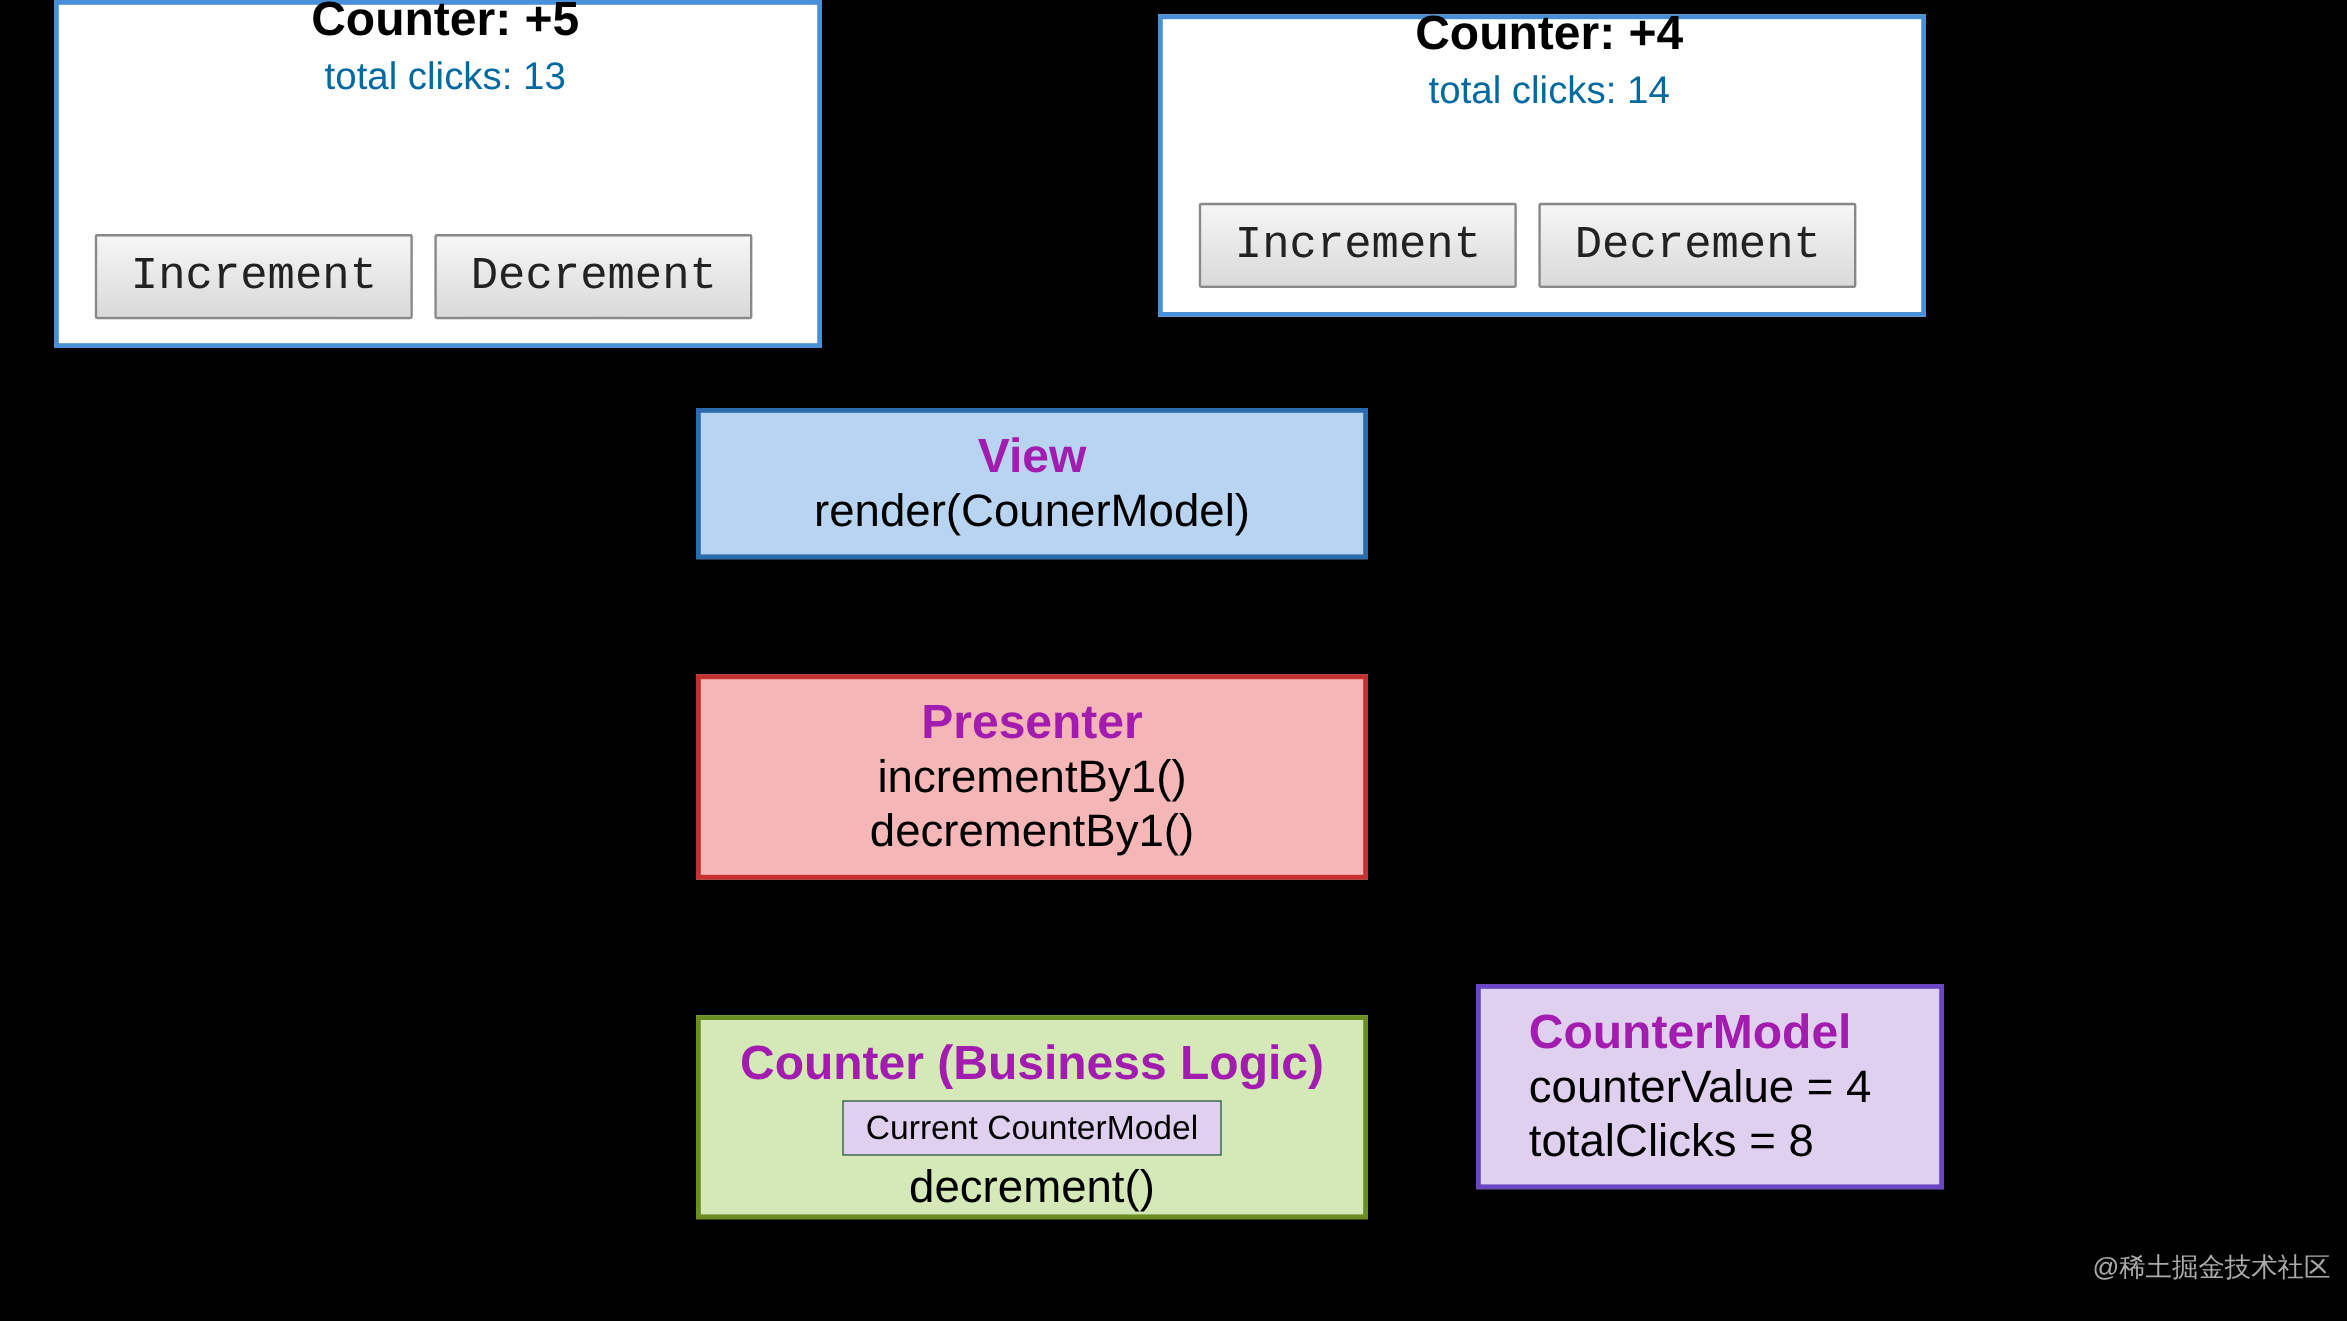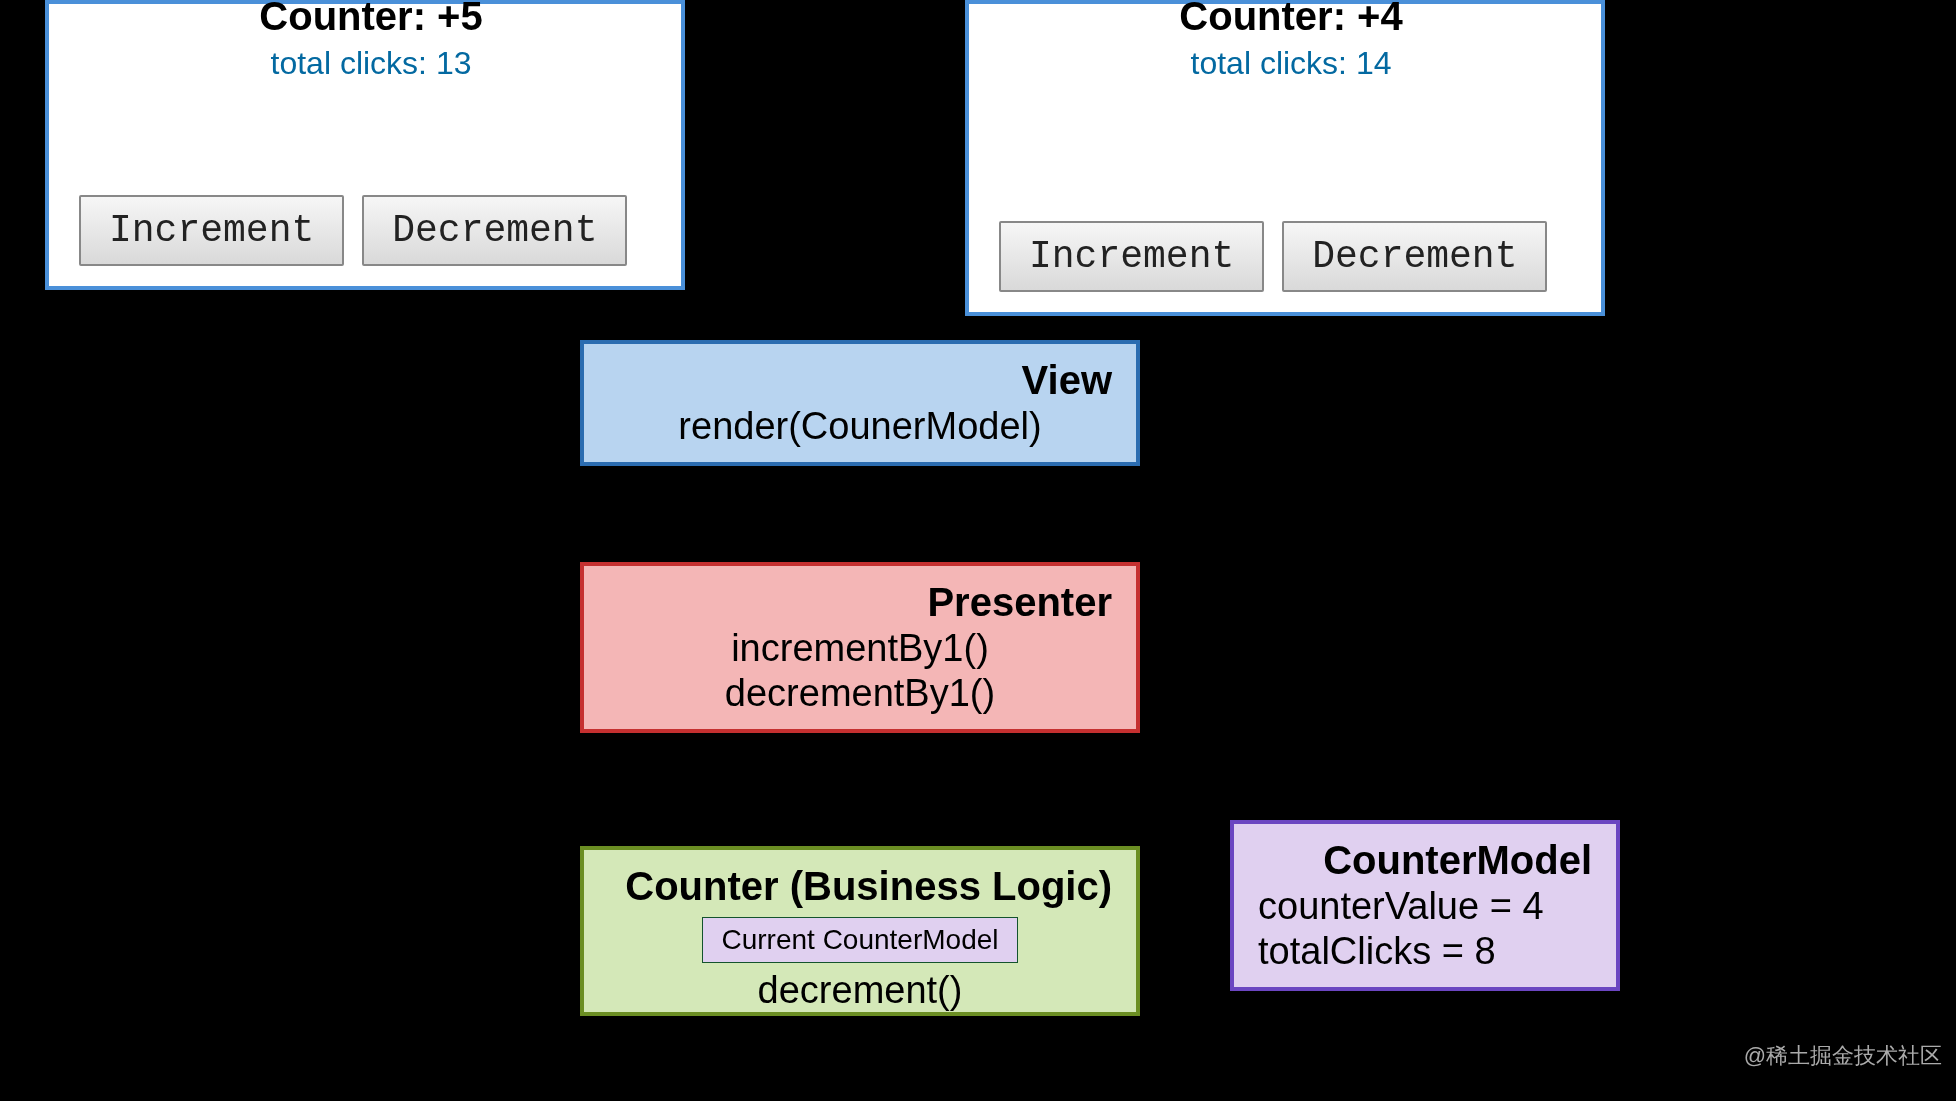--- a/index.html
+++ b/index.html
@@ -11,21 +11,21 @@
       font-family: Arial, Helvetica, sans-serif;
       overflow: hidden;
     }
     .counter-window {
       position: absolute;
       background: #fff;
       border: 4px solid #4a90d9;
       padding: 0 20px 20px 32px;
     }
     .counter-left { left: 45px; top: 0; width: 640px; height: 290px; }
-    .counter-right { left: 965px; top: 0; width: 640px; height: 316px; }
+    .counter-right { left: 965px; top: 12px; width: 640px; height: 252px; }
     .counter-title {
       font-size: 40px;
       font-weight: bold;
       text-align: center;
       color: #000;
       margin-top: -10px;
     }
     .counter-sub {
       font-size: 32px;
       text-align: center;
@@ -74,27 +74,26 @@
       left: 580px; top: 846px;
       width: 560px;
       padding-bottom: 0;
     }
     .countermodel-box {
       background: #e0d0f0;
       border-color: #6b46c1;
       left: 1230px; top: 820px;
       width: 390px;
       text-align: left;
-      padding: 14px 24px;
+      padding: 14px 40px;
     }
     .box-title {
       font-size: 40px;
       font-weight: bold;
-      color: #000000;
-      text-align: right;
+      color: #a21caf;
     }
     .box-line {
       font-size: 38px;
       color: #000;
       margin-top: 2px;
     }
     .inner-chip {
       background: #e0d0f0;
       border: 1px solid #14532d;
       display: inline-block;

